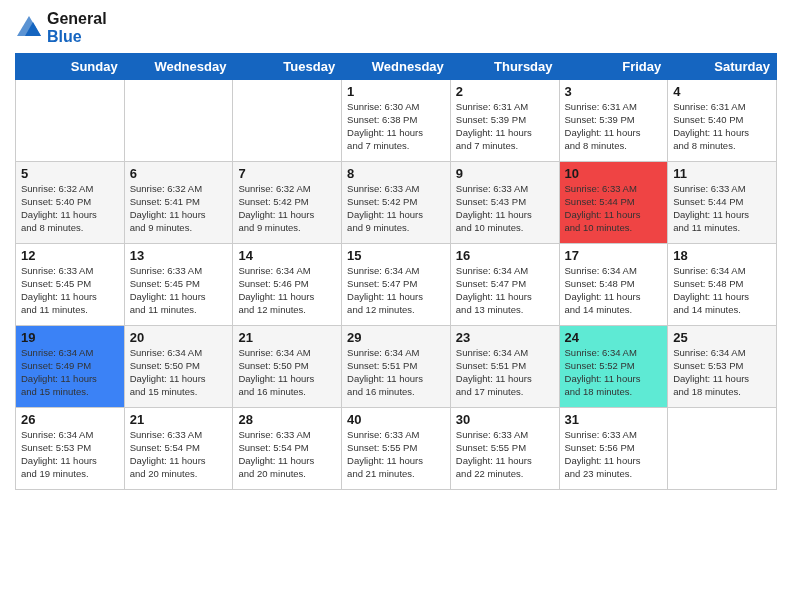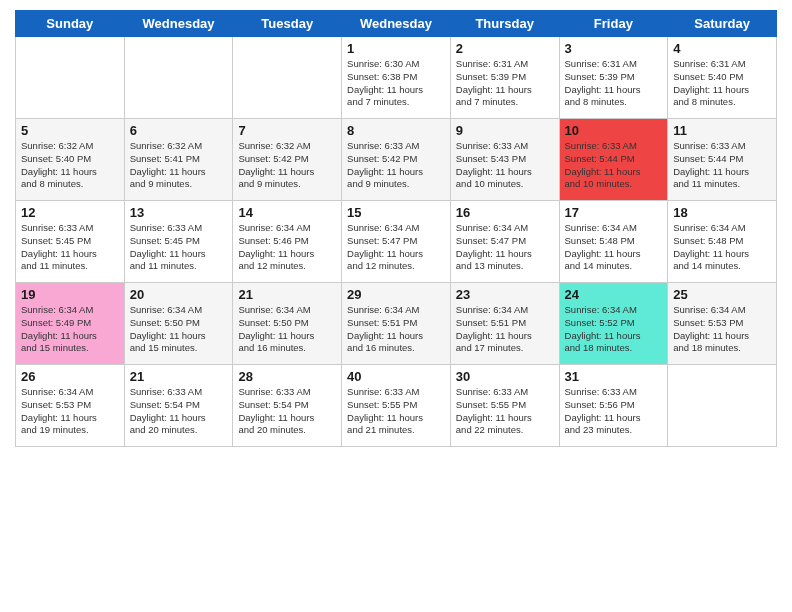--- a/index.html
+++ b/index.html
@@ -43,21 +43,21 @@
       color: #444;
     }
     .calendar {
       width: 100%;
       border-collapse: collapse;
       table-layout: fixed;
     }
     .calendar th {
       background: #1565c0;
       color: #fff;
-      text-align: center;
+      text-align: right;
       padding: 5px 6px;
       font-size: 13px;
       font-weight: bold;
       border: 1px solid #1565c0;
     }
     .calendar td {
       border: 1px solid #ccc;
       vertical-align: top;
       padding: 4px 5px;
       height: 82px;
@@ -78,20 +78,38 @@
       line-height: 1.35;
     }
     .empty {
       background: #fff !important;
     }
   </style>
 </head>
 <body>
 
 <div class="page">
+  <div class="header">
+    <div class="logo">
+      <svg class="logo-icon" viewBox="0 0 28 28">
+        <rect x="0" y="0" width="28" height="28" fill="white"></rect>
+
+        <polygon points="14,2 26,22 2,22" fill="#1565c0" opacity="0.7"></polygon>
+        <polygon points="18,8 26,22 10,22" fill="#1565c0"></polygon>
+      </svg>
+      <div>
+        <div style="font-size:16px;font-weight:bold;color:#1a1a1a;line-height:1.1;">General</div>
+        <div style="font-size:16px;font-weight:bold;color:#1565c0;line-height:1.1;">Blue</div>
+      </div>
+    </div>
+    <div class="title-block">
+      <div class="month-title"></div>
+      <div class="location"></div>
+    </div>
+  </div>
 
   <table class="calendar">
     <thead>
       <tr>
       <th>Sunday</th>
           <th>Wednesday</th>
           <th>Tuesday</th>
           <th>Wednesday</th>
           <th>Thursday</th>
           <th>Friday</th>
@@ -228,21 +246,21 @@
           </td>
           <td>
             <div class="day-num">18</div>
             <div class="day-info" style="white-space: pre-line;">Sunrise: 6:34 AM
 Sunset: 5:48 PM
 Daylight: 11 hours
 and 14 minutes.</div>
           </td>
         </tr>
         <tr>
-          <td style="background: #f9a8d4;">
+          <td style="background: #3b82f6;">
             <div class="day-num">19</div>
             <div class="day-info" style="white-space: pre-line;">Sunrise: 6:34 AM
 Sunset: 5:49 PM
 Daylight: 11 hours
 and 15 minutes.</div>
           </td>
           <td style="background: rgb(245, 245, 245); margin-top: 19px;">
             <div class="day-num">20</div>
             <div class="day-info" style="white-space: pre-line;">Sunrise: 6:34 AM
 Sunset: 5:50 PM

